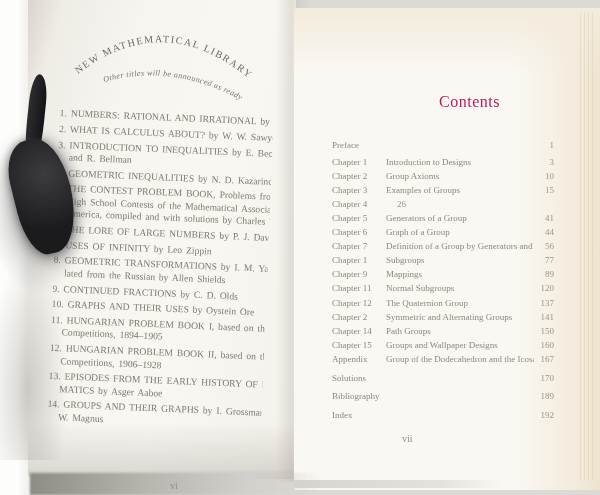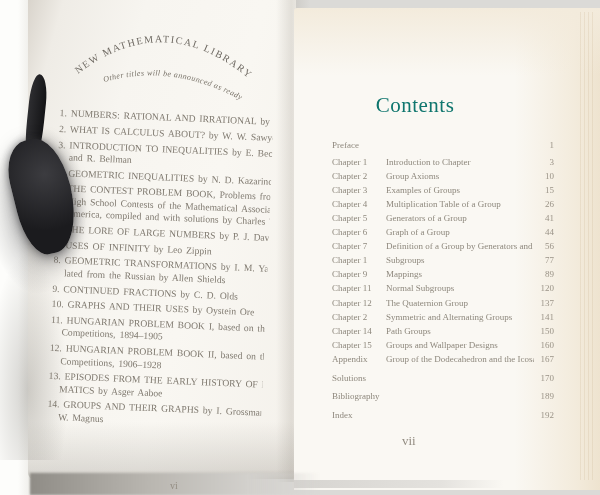--- a/index.html
+++ b/index.html
@@ -79,34 +79,34 @@
     transform:rotate(2.4deg);transform-origin:top left;
     color:#7f796f;font-size:9.6px;line-height:12.3px;
     word-spacing:1.5px;
   }
   .list-item{margin-bottom:3.5px;}
   .list-item .line{white-space:nowrap;overflow:hidden;}
   .list-item .cont{margin-left:11px;}
   .left-folio{position:absolute;left:170px;top:480px;font-size:10px;color:#938d83;}
   
   .contents-title{
-    position:absolute;left:330px;top:93px;width:170px;text-align:center;
-    font-size:21px;color:#0f766e;letter-spacing:.5px;
+    position:absolute;left:330px;top:93px;width:170px;text-align:right;
+    font-size:16px;color:#be185d;letter-spacing:.5px;
   }
   .toc{
     position:absolute;left:300px;top:140px;width:222px;
     color:#8e887d;font-size:9px;margin-left:32px;
   }
   .toc-row{display:flex;align-items:baseline;height:14.1px;}
   .toc-row.gap-before{margin-top:4.5px;}
   .toc-row.preface-gap{margin-bottom:2.5px;}
   .toc-label{width:54px;flex:0 0 auto;white-space:nowrap;}
   .toc-title{flex:1 1 auto;white-space:nowrap;overflow:hidden;}
   .toc-page{flex:0 0 auto;text-align:right;min-width:20px;color:#9a9387;}
-  .right-folio{position:absolute;left:402px;top:433px;font-size:13px;color:#938d82;}
+  .right-folio{position:absolute;left:402px;top:433px;font-size:10px;color:#938d82;}
 </style>
 </head>
 <body>
 
 <div id="stage">
 
   <div class="left-white-strip"></div>
   <div class="left-page"></div>
   <div class="hand-shadow"></div>
   <div class="gutter-shadow"></div>
@@ -184,36 +184,35 @@
 
   <div class="contents-title">Contents</div>
   <div class="toc">
       <div class="toc-row preface-gap">
         <span class="toc-label">Preface</span>
         <span class="toc-title"></span>
         <span class="toc-page">1</span>
       </div>
       <div class="toc-row">
         <span class="toc-label">Chapter 1</span>
-        <span class="toc-title">Introduction to Chapter</span>
+        <span class="toc-title">Introduction to Designs</span>
         <span class="toc-page">3</span>
       </div>
       <div class="toc-row">
         <span class="toc-label">Chapter 2</span>
         <span class="toc-title">Group Axioms</span>
         <span class="toc-page">10</span>
       </div>
       <div class="toc-row">
         <span class="toc-label">Chapter 3</span>
         <span class="toc-title">Examples of Groups</span>
         <span class="toc-page">15</span>
       </div>
       <div class="toc-row">
         <span class="toc-label">Chapter 4</span>
-        <span class="toc-title">Multiplication Table of a Group</span>
         <span class="toc-page">26</span>
       </div>
       <div class="toc-row">
         <span class="toc-label">Chapter 5</span>
         <span class="toc-title">Generators of a Group</span>
         <span class="toc-page">41</span>
       </div>
       <div class="toc-row">
         <span class="toc-label">Chapter 6</span>
         <span class="toc-title">Graph of a Group</span>

